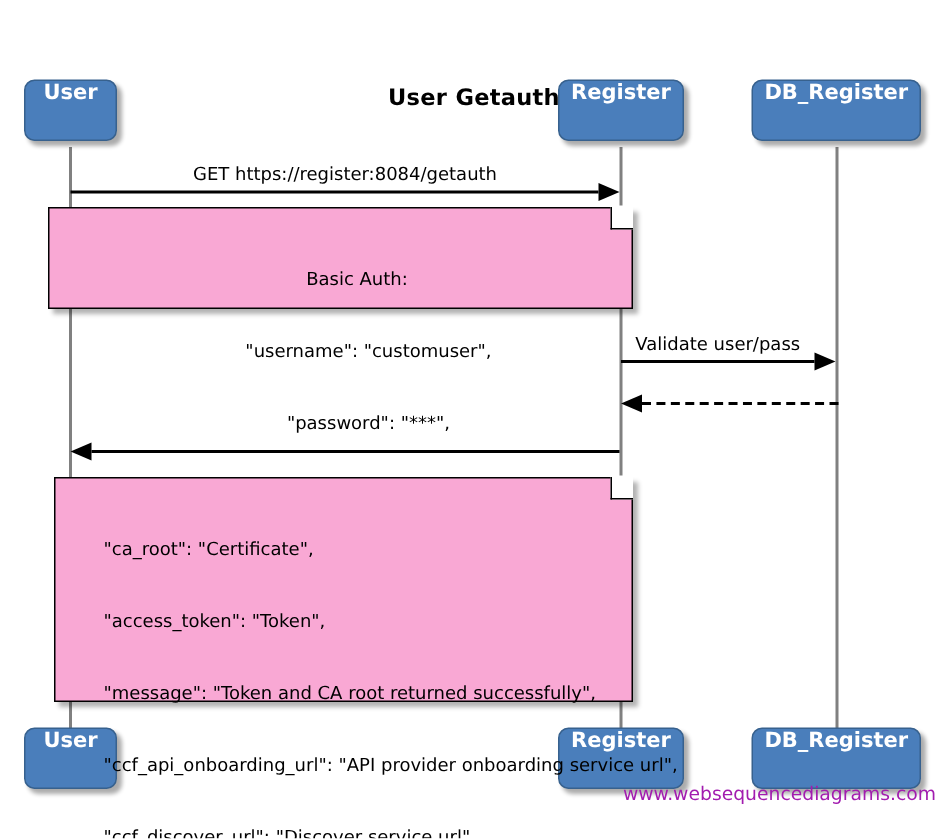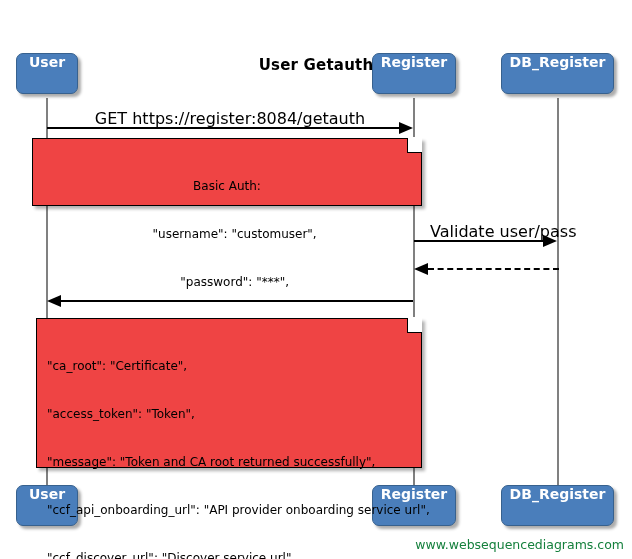--- a/index.html
+++ b/index.html
@@ -75,36 +75,37 @@
     border-bottom: 6px solid transparent;
     border-left: 14px solid #000000;
   }
   .arrow-head.left {
     border-top: 6px solid transparent;
     border-bottom: 6px solid transparent;
     border-right: 14px solid #000000;
   }
   .msg-label {
     position: absolute;
-    font-size: 16px;
+    font-size: 12px;
     color: #000000;
     text-align: center;
     white-space: nowrap;
   }
 
   
   .note {
     position: absolute;
     box-sizing: border-box;
-    background: #ef4444;
+    background: #f9a8d4;
     border: 1px solid #000000;
     box-shadow: 3px 3px 3px rgba(0,0,0,0.30);
     font-size: 12px;
     color: #000000;
     line-height: 16px;
+    padding-left: 22px;
   }
   .note .fold {
     position: absolute;
     top: -1px;
     right: -1px;
     width: 14px;
     height: 14px;
     background: #ffffff;
     border-left: 1px solid #000000;
     border-bottom: 1px solid #000000;
@@ -129,23 +130,23 @@
     text-align: center;
   }
   .note-line {
     white-space: pre;
   }
 
   
   .footer-credit {
     position: absolute;
     right: 8px;
-    bottom: 7px;
+    bottom: 23px;
     font-size: 12.5px;
-    color: #15803d;
+    color: #a21caf;
     white-space: nowrap;
     text-align: right;
   }
 </style>
 </head>
 <body>
 
 <div id="canvas">
 
   <div class="diagram-title">User Getauth</div>
@@ -170,21 +171,21 @@
 
   <div class="note" style="left:32px; top:138px; width:390px; height:68px;">
     <div class="fold"></div>
     <div class="note-body centered">
       <div class="note-line">Basic Auth:</div>
       <div class="note-line">    "username": "customuser",</div>
       <div class="note-line">    "password": "***",</div>
     </div>
   </div>
 
-  <div class="msg-label" style="left:414px; top:222px; width:129px;padding-left:16px;">Validate user/pass</div>
+  <div class="msg-label" style="left:414px; top:222px; width:129px;">Validate user/pass</div>
   <div class="msg-line" style="left:414px; top:240px; width:129px;"></div>
   <div class="arrow-head right" style="left:543px; top:235px;"></div>
 
   <div class="msg-line dashed" style="left:428px; top:268px; width:131px;"></div>
   <div class="arrow-head left" style="left:414px; top:263px;"></div>
 
   <div class="msg-line" style="left:61px; top:300px; width:352px;"></div>
   <div class="arrow-head left" style="left:47px; top:295px;"></div>
 
   <div class="note" style="left:36px; top:318px; width:386px; height:150px;">

